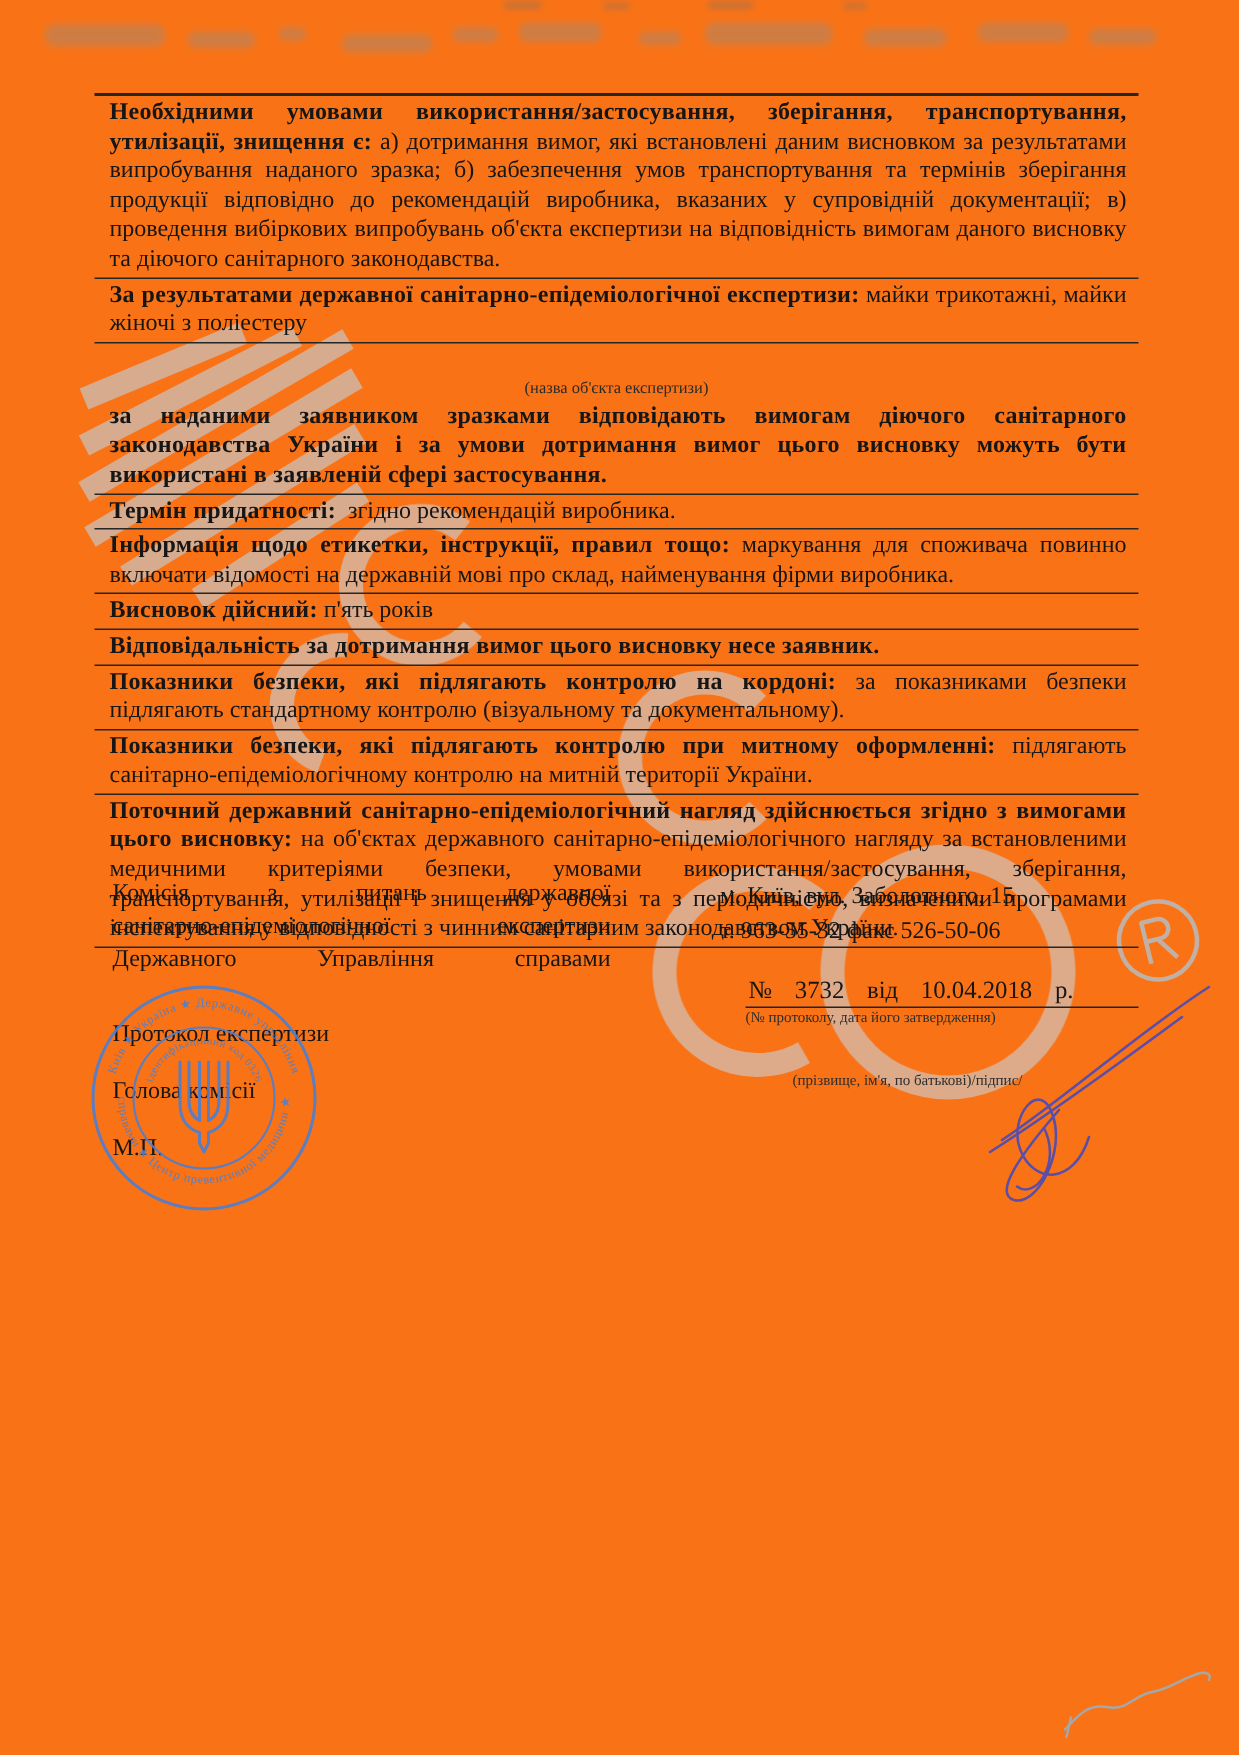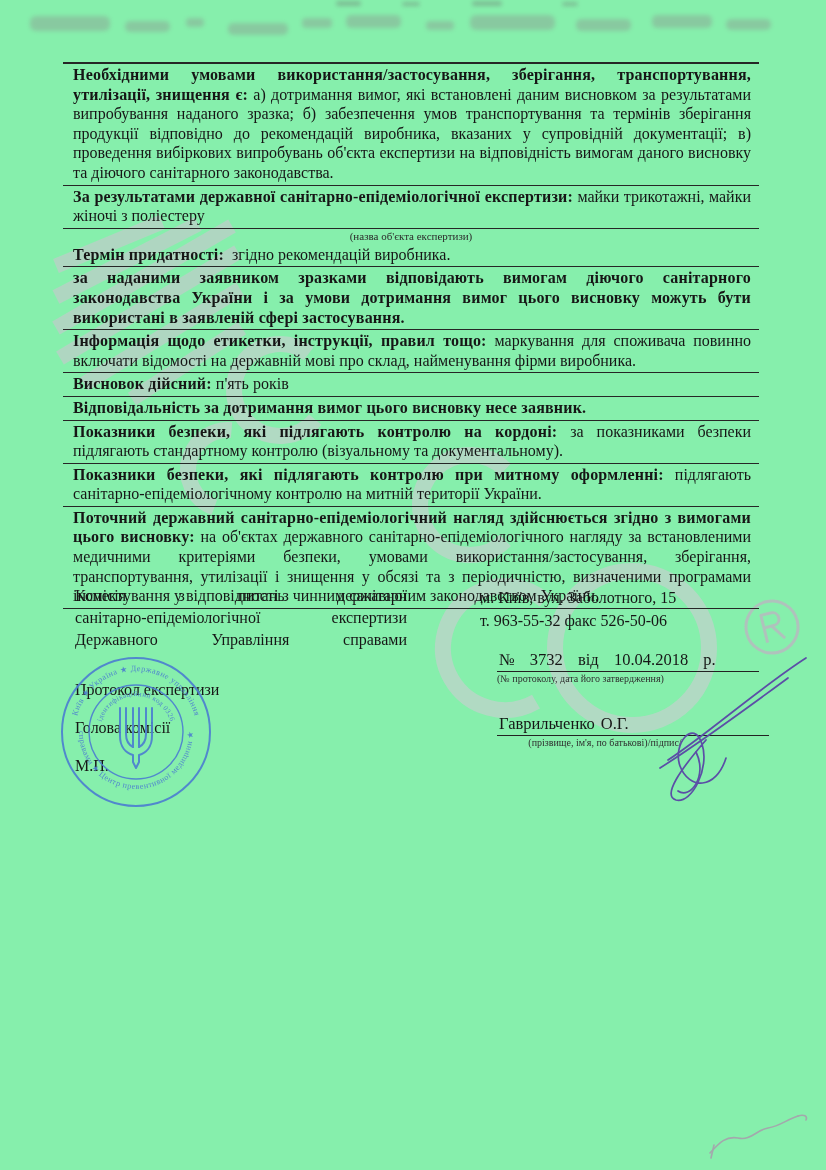--- a/index.html
+++ b/index.html
@@ -1,19 +1,19 @@
 <!DOCTYPE html>
 <html><head>
 <meta charset="utf-8">
 <style>
   html,body{margin:0;padding:0;background:#e8e8e8;}
   .page{
     position:relative;
     width:826px;height:1170px;
-    background:#86efac;
+    background:#f97316;
     overflow:hidden;
     font-family:"Liberation Serif","DejaVu Serif",serif;
     color:#161616;
   }
   
   .watermark{position:absolute;left:0;top:0;z-index:1;}
   
   .doc-body{
     position:absolute;left:63px;top:62px;width:696px;
     z-index:3;
@@ -25,21 +25,21 @@
   }
   .sec p{
     margin:0;
     font-size:16px;line-height:19.6px;
     text-align:justify;
   }
   .sec .lbl{font-weight:bold;letter-spacing:.2px;}
   .caption-row{
     padding:1px 0 2px 0;
     text-align:center;
-    font-size:11px;color:#2b2b2b;
+    font-size:11px;color:#2b2b2b;margin-top:23px;
   }
   
   .footer{position:absolute;left:0;top:0;width:826px;height:944px;z-index:3;font-size:16px;}
   .org{position:absolute;left:75px;top:585px;width:332px;line-height:22px;}
   .org .jline{text-align:justify;text-align-last:justify;}
   .addr{position:absolute;left:480px;top:586px;line-height:23px;}
   .protocol-label{position:absolute;left:75px;top:681px;}
   .field{position:absolute;left:497px;}
   .field .pv{
     border-bottom:1.6px solid #222;
@@ -124,25 +124,25 @@
 
     <section class="sec">
       <p class="txt"><b class="lbl">За результатами державної санітарно-епідеміологічної експертизи:</b> <span>майки трикотажні, майки жіночі з поліестеру</span></p>
     </section>
 
     <div class="caption-row">
       <span>(назва об'єкта експертизи)</span>
     </div>
 
     <section class="sec">
+      <p class="txt"><b class="lbl">за наданими заявником зразками відповідають вимогам діючого санітарного законодавства України і за умови  дотримання вимог цього висновку можуть  бути використані в заявленій сфері застосування.</b></p>
+    </section>
+
+    <section class="sec">
       <p class="txt"><b class="lbl">Термін придатності:</b>&nbsp; <span>згідно рекомендацій виробника.</span></p>
-    </section>
-
-    <section class="sec">
-      <p class="txt"><b class="lbl">за наданими заявником зразками відповідають вимогам діючого санітарного законодавства України і за умови  дотримання вимог цього висновку можуть  бути використані в заявленій сфері застосування.</b></p>
     </section>
 
     <section class="sec">
       <p class="txt"><b class="lbl">Інформація щодо етикетки, інструкції, правил тощо:</b> <span>маркування для споживача повинно включати відомості на державній мові про склад, найменування фірми виробника.</span></p>
     </section>
 
     <section class="sec">
       <p class="txt"><b class="lbl">Висновок дійсний:</b> <span>п'ять років</span></p>
     </section>
 
@@ -178,21 +178,20 @@
     <div class="protocol-label">Протокол експертизи</div>
 
     <div class="field field-protocol">
       <div class="pv">№ 3732 від 10.04.2018 р.</div>
       <div class="pcap">(№ протоколу, дата його затвердження)</div>
     </div>
 
     <div class="chairman-label">Голова комісії</div>
 
     <div class="field field-name">
-      <div class="pv">Гаврильченко О.Г.</div>
       <div class="pcap caps2">
         <span>(прізвище, ім'я, по батькові)</span>
         <span>/підпис/</span>
       </div>
     </div>
 
     <div class="mp">М.П.</div>
   </div>
 
   <svg class="stamp" width="160" height="160" viewBox="0 0 160 160">

